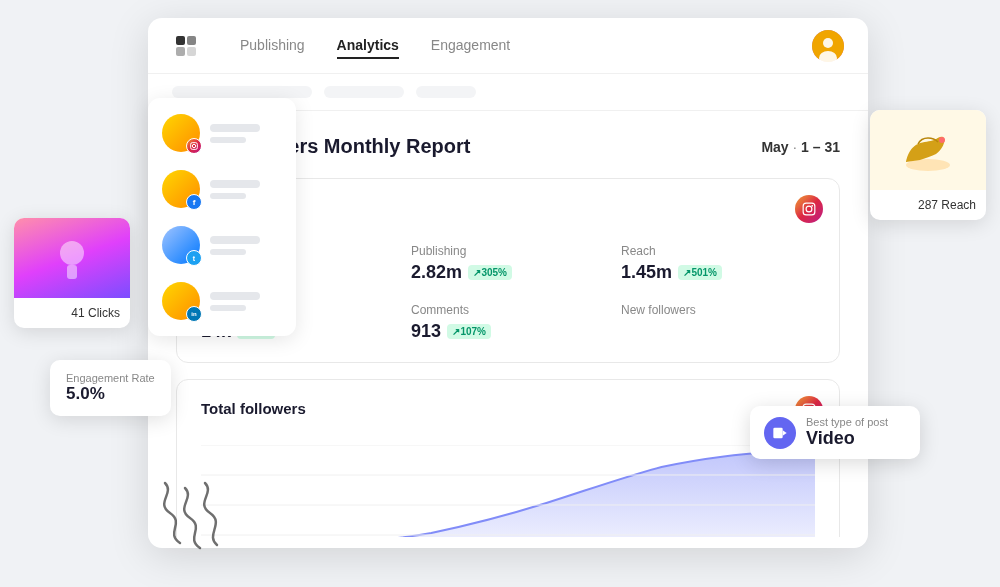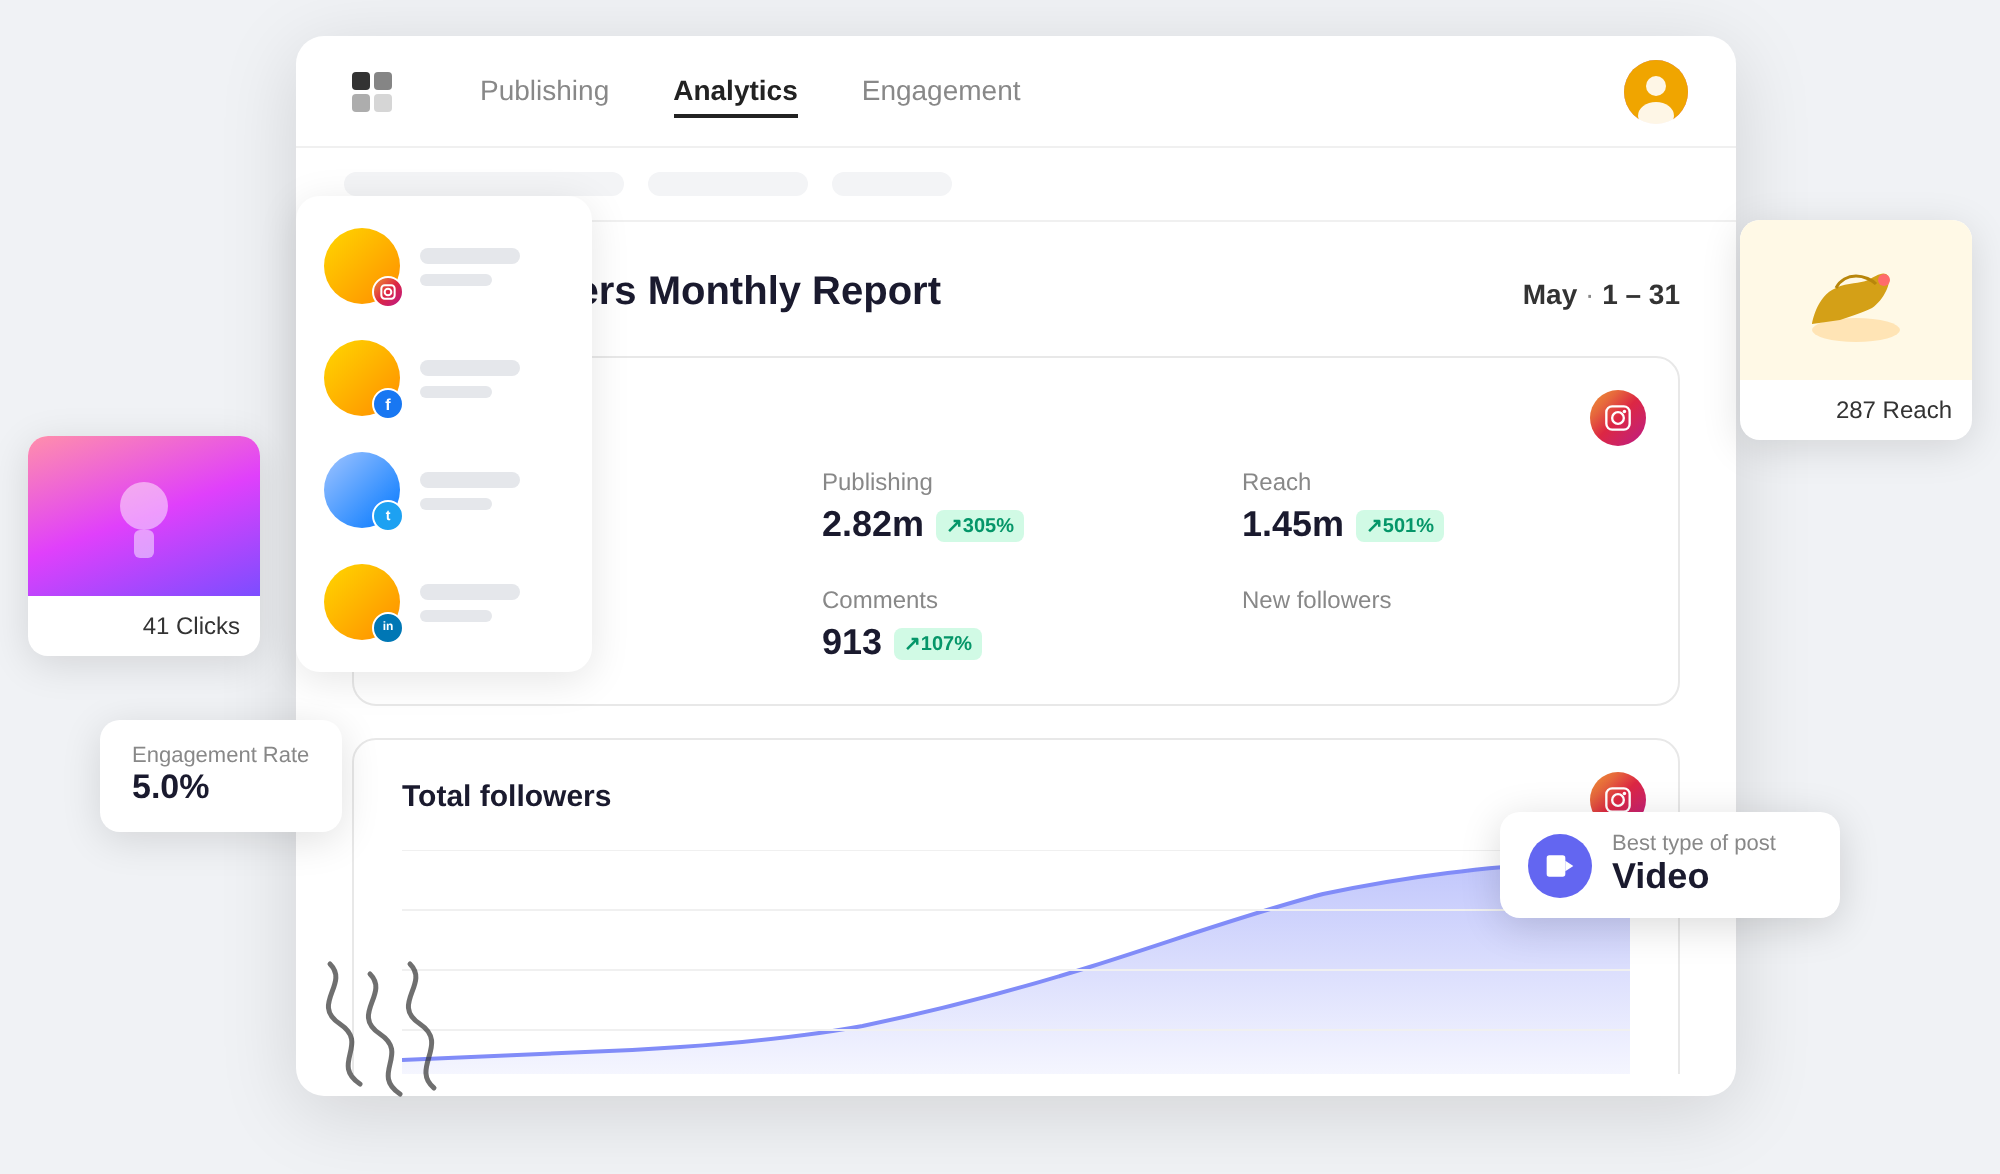--- a/index.html
+++ b/index.html
@@ -125,21 +125,21 @@
       border: 1px solid #e8e8e8;
       border-radius: 12px;
       padding: 20px 24px;
       margin-bottom: 16px;
       position: relative;
     }
     .card-title {
       font-size: 15px;
       font-weight: 700;
       color: #1a1a2e;
-      margin-bottom: 18px;
+      margin-bottom: 28px;
     }
     .stats-grid {
       display: grid;
       grid-template-columns: 1fr 1fr 1fr;
       gap: 20px 16px;
     }
     .stat-item {}
     .stat-label {
       font-size: 12px;
       color: #888;

